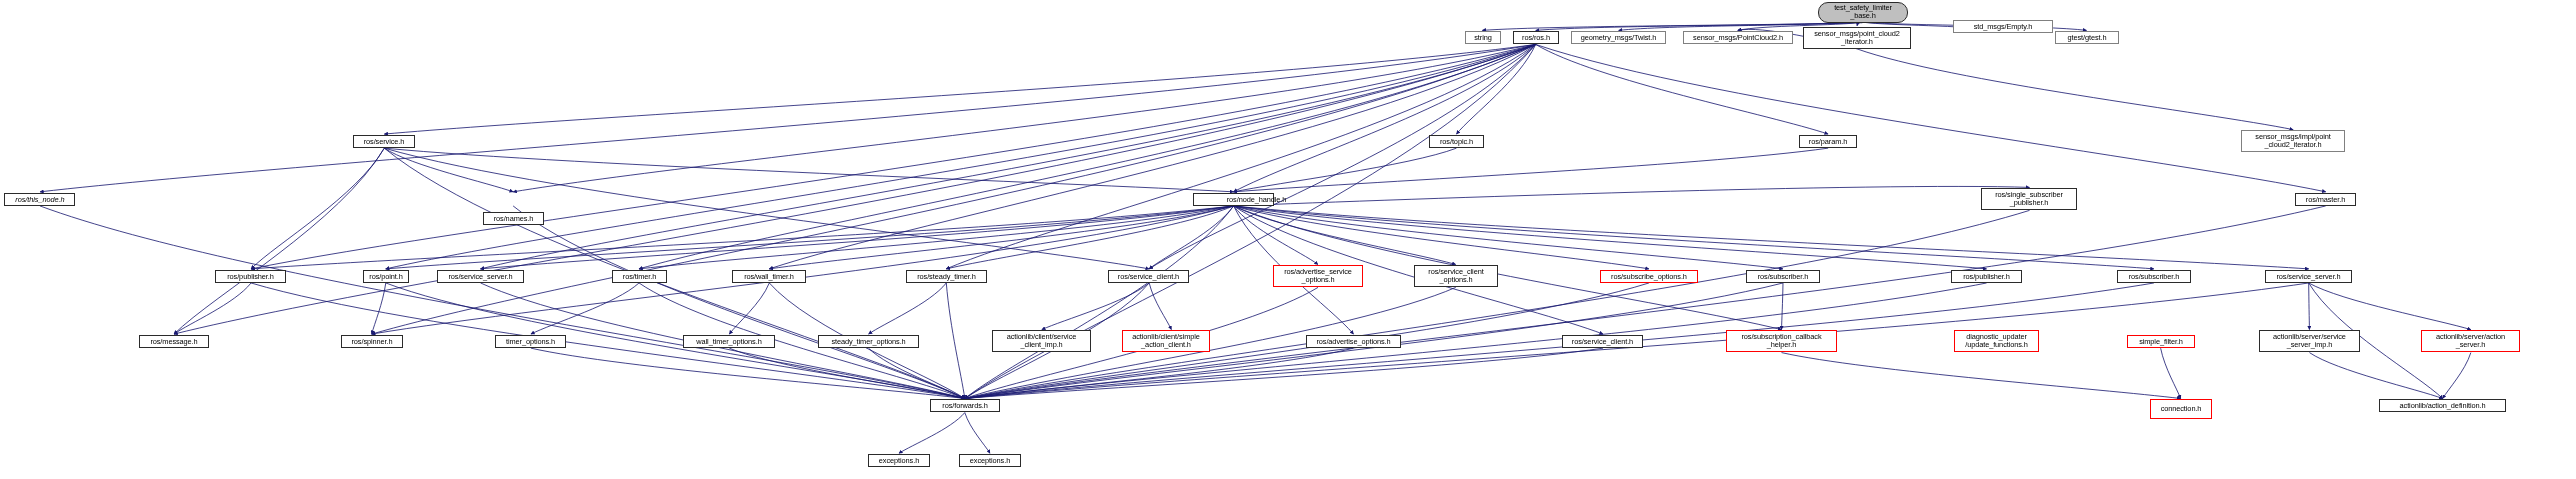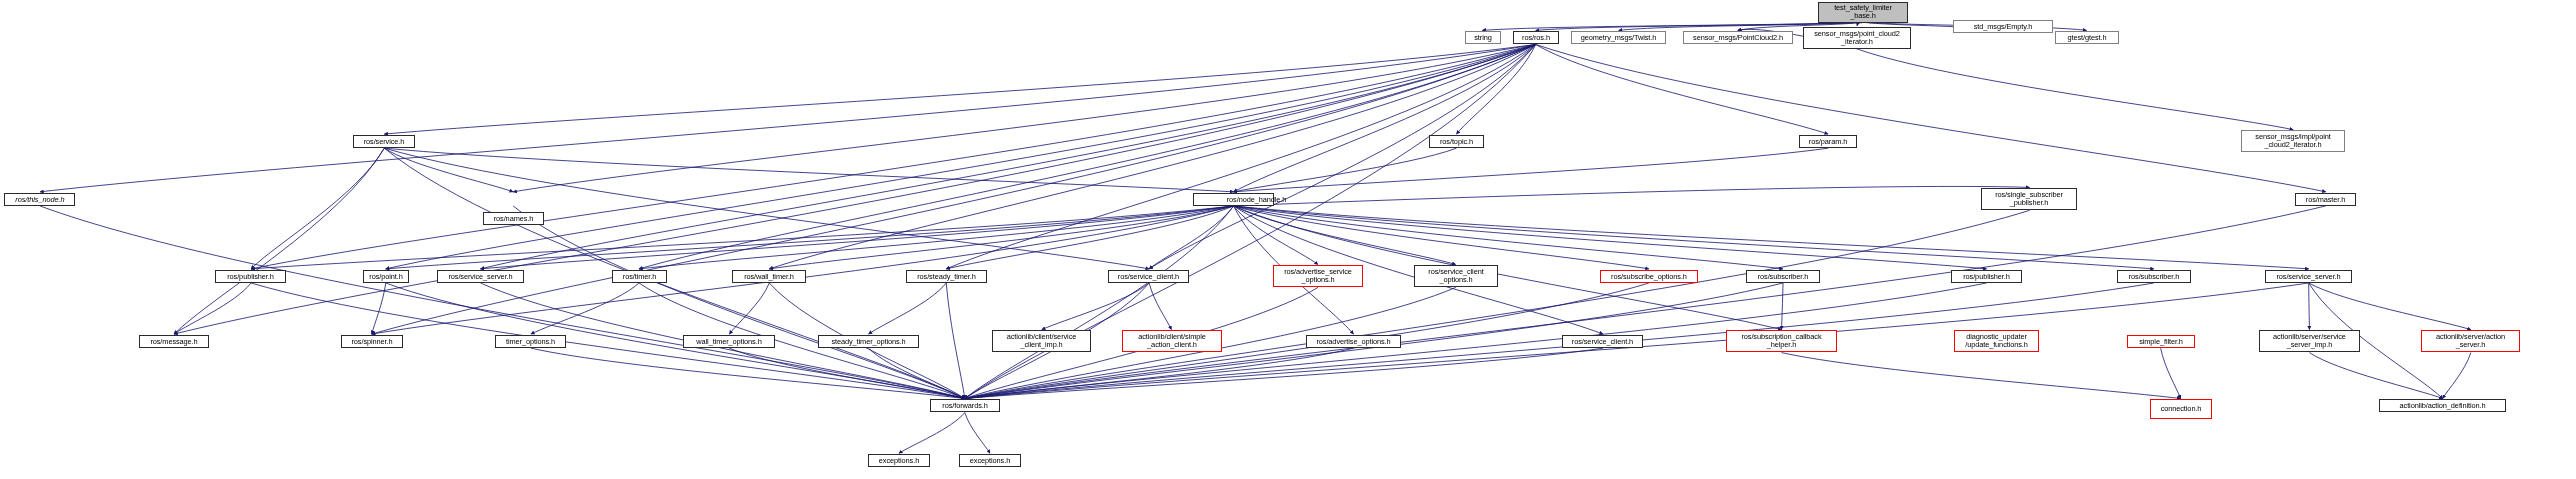--- a/index.html
+++ b/index.html
@@ -144,21 +144,21 @@
         <path d="M 1828 470 C 1717.75 497.6, 1405.9 523.82, 1303 538" marker-end="url(#arrow)"></path>
         <path d="M 2165 470 C 1979.5 497.6, 1470.16 523.82, 1303 538" marker-end="url(#arrow)"></path>
         <path d="M 2406 476 C 2519.19 501.2, 2839.356 525.14, 2945 538" marker-end="url(#arrow)"></path>
         <path d="M 2918 470 C 2923.67 497.6, 2939.708 523.82, 2945 538" marker-end="url(#arrow)"></path>
         <path d="M 3119 476 C 3156.8 501.2, 3263.72 525.14, 3299 538" marker-end="url(#arrow)"></path>
         <path d="M 3337 476 C 3329.02 501.2, 3306.4480000000003 525.14, 3299 538" marker-end="url(#arrow)"></path>
         <path d="M 1303 557 C 1284.31 579.4, 1231.444 600.68, 1214 612" marker-end="url(#arrow)"></path>
         <path d="M 1303 557 C 1310.14 579.4, 1330.336 600.68, 1337 612" marker-end="url(#arrow)"></path>
       </g>
   </svg>
-<div class="node root" style="left: 1818px; top: 1.5px; width: 90px; height: 21px;">test_safety_limiter
+<div class="node root" style="left: 1818px; top: 1.5px; width: 90px; height: 21px; border-radius: 10px;">test_safety_limiter
 _base.h</div>
     <div class="node " style="left: 1465px; top: 31px; width: 36px; height: 13.3px;">string</div>
     <div class="node black" style="left: 1513px; top: 31px; width: 46px; height: 13.3px;">ros/ros.h</div>
     <div class="node " style="left: 1571px; top: 31px; width: 95px; height: 13.3px;">geometry_msgs/Twist.h</div>
     <div class="node " style="left: 1683px; top: 31px; width: 110px; height: 13.3px;">sensor_msgs/PointCloud2.h</div>
     <div class="node black" style="left: 1803px; top: 27px; width: 108px; height: 22px;">sensor_msgs/point_cloud2
 _iterator.h</div>
     <div class="node " style="left: 1953px; top: 20px; width: 100px; height: 13.3px;">std_msgs/Empty.h</div>
     <div class="node " style="left: 2055px; top: 31px; width: 64px; height: 13.3px;">gtest/gtest.h</div>
     <div class="node black" style="left: 353px; top: 135px; width: 62px; height: 13.3px;">ros/service.h</div>
@@ -188,21 +188,21 @@
     <div class="node black" style="left: 1951px; top: 270px; width: 71px; height: 13.3px;">ros/publisher.h</div>
     <div class="node black" style="left: 2117px; top: 270px; width: 74px; height: 13.3px;">ros/subscriber.h</div>
     <div class="node black" style="left: 2265px; top: 270px; width: 87px; height: 13.3px;">ros/service_server.h</div>
     <div class="node black" style="left: 139px; top: 335px; width: 70px; height: 13.3px;">ros/message.h</div>
     <div class="node black" style="left: 341px; top: 335px; width: 62px; height: 13.3px;">ros/spinner.h</div>
     <div class="node black" style="left: 495px; top: 335px; width: 71px; height: 13.3px;">timer_options.h</div>
     <div class="node black" style="left: 683px; top: 335px; width: 92px; height: 13.3px;">wall_timer_options.h</div>
     <div class="node black" style="left: 818px; top: 335px; width: 101px; height: 13.3px;">steady_timer_options.h</div>
     <div class="node black" style="left: 992px; top: 330px; width: 99px; height: 22px;">actionlib/client/service
 _client_imp.h</div>
-    <div class="node red" style="left: 1122px; top: 330px; width: 100px; height: 22px;">actionlib/client/simple
+    <div class="node red" style="left: 1122px; top: 330px; width: 88px; height: 22px;">actionlib/client/simple
 _action_client.h</div>
     <div class="node black" style="left: 1306px; top: 335px; width: 95px; height: 13.3px;">ros/advertise_options.h</div>
     <div class="node black" style="left: 1562px; top: 335px; width: 81px; height: 13.3px;">ros/service_client.h</div>
     <div class="node red" style="left: 1726px; top: 330px; width: 111px; height: 22px;">ros/subscription_callback
 _helper.h</div>
     <div class="node red" style="left: 1954px; top: 330px; width: 85px; height: 22px;">diagnostic_updater
 /update_functions.h</div>
     <div class="node red" style="left: 2127px; top: 335px; width: 68px; height: 13.3px;">simple_filter.h</div>
     <div class="node black" style="left: 2259px; top: 330px; width: 101px; height: 22px;">actionlib/server/service
 _server_imp.h</div>

